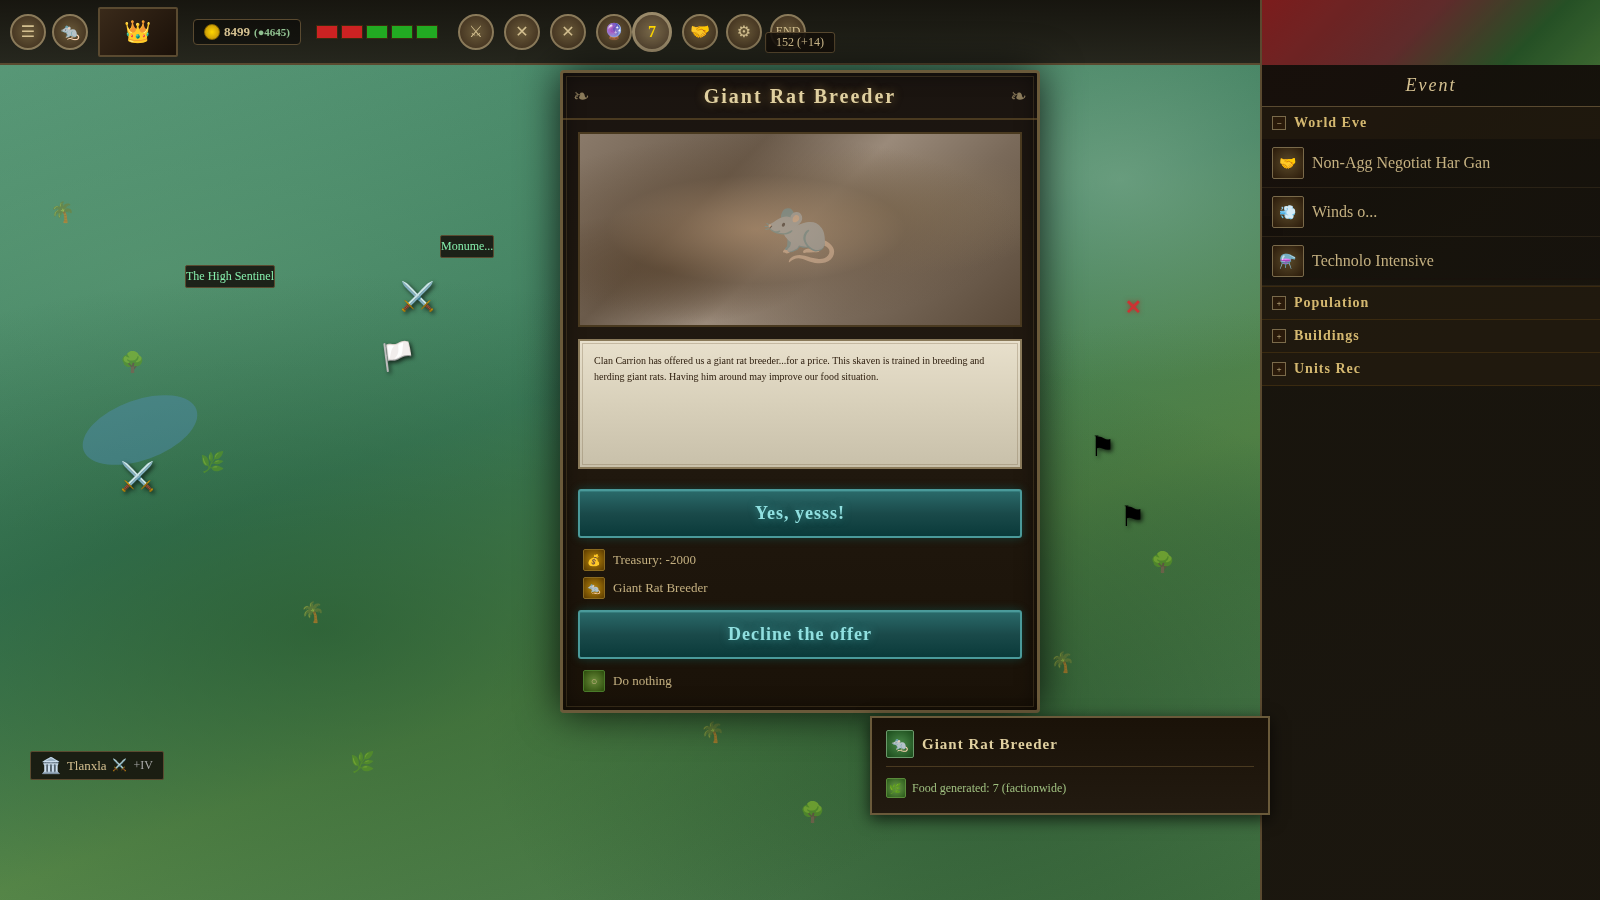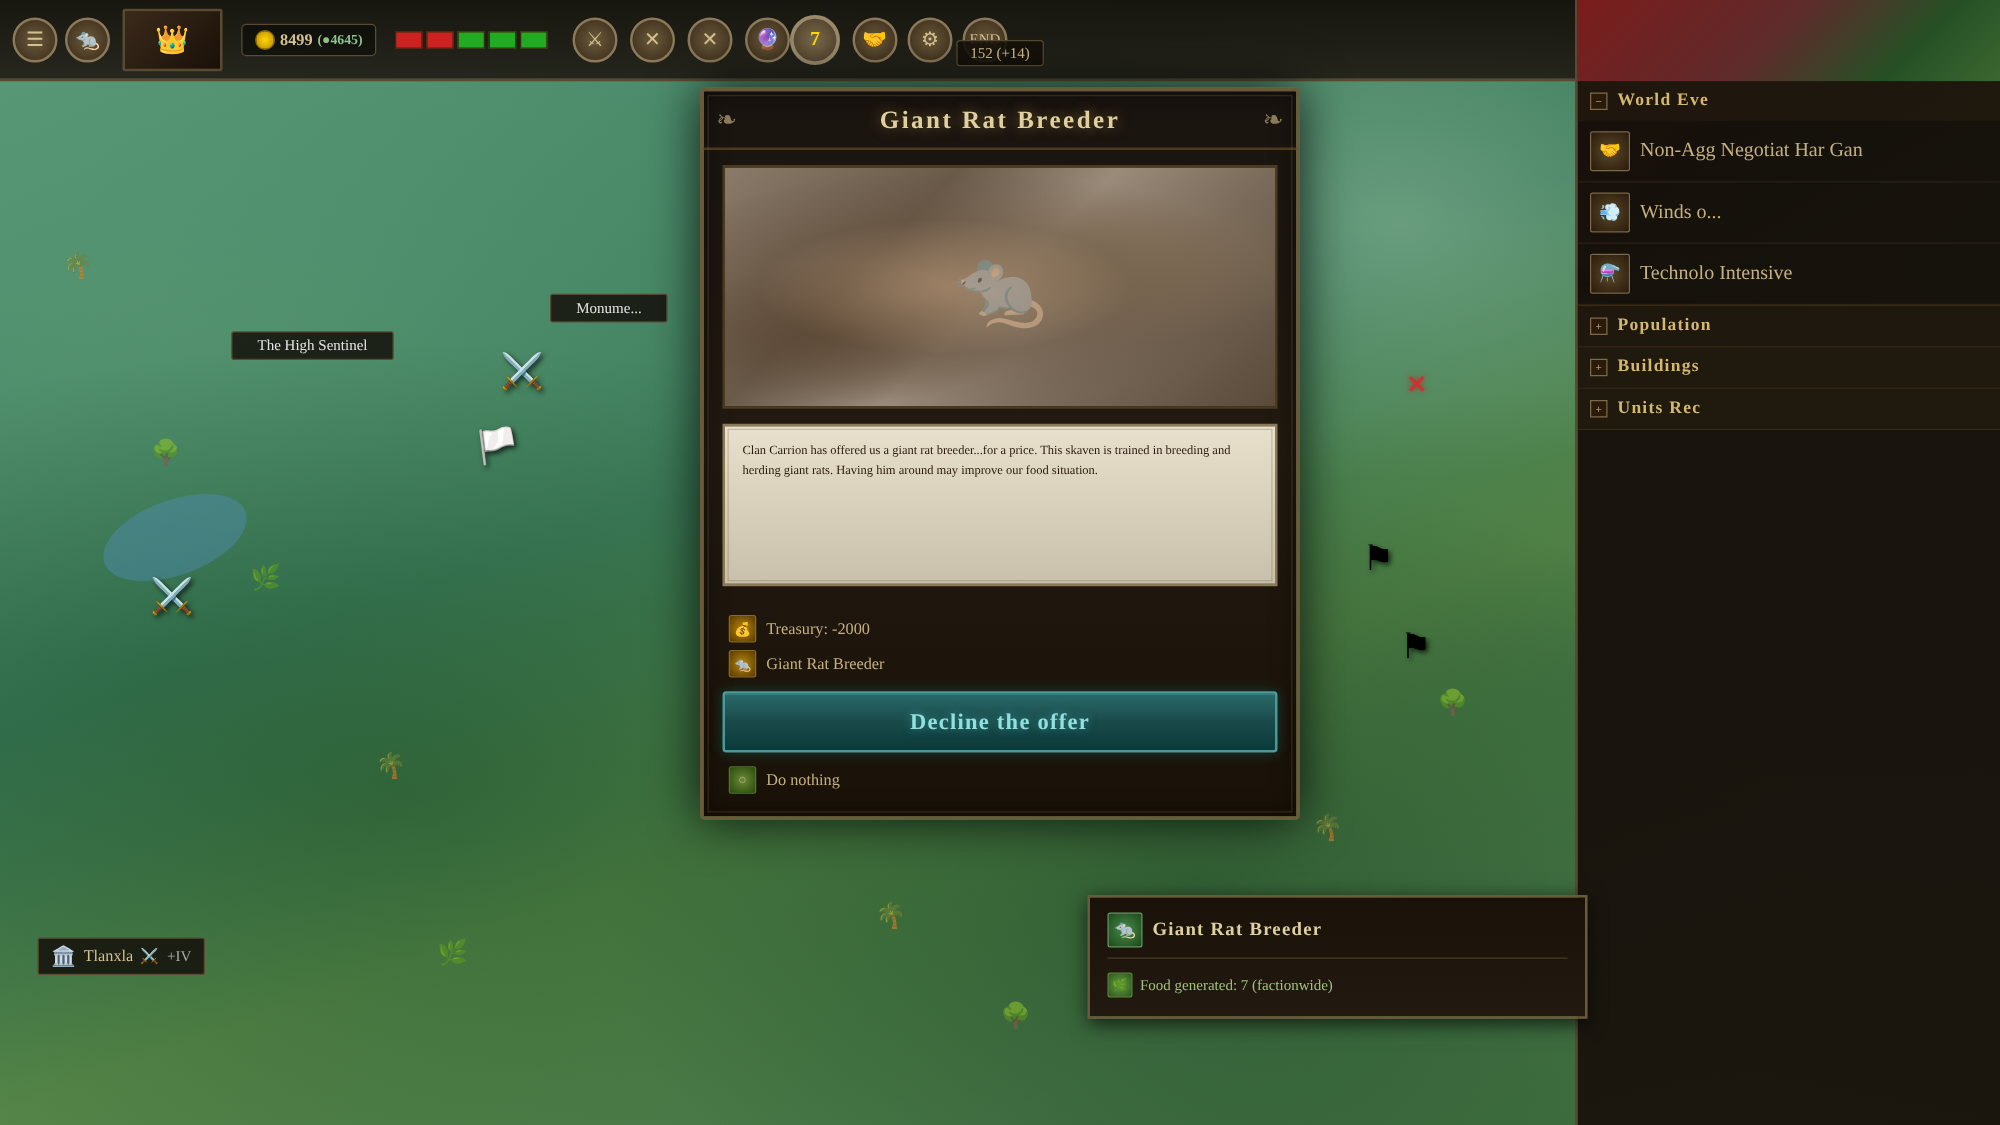--- a/index.html
+++ b/index.html
@@ -473,22 +473,22 @@
       color: #a0c080;
       font-size: 12px;
     }
 
     
     .map-label {
       position: absolute;
       background: rgba(20,15,10,0.85);
       border: 1px solid #5a4a30;
       border-radius: 2px;
-      padding: 3px 20px;
-      color: #e5e5e5;
+      padding: 3px 0;
+      color: #86efac;
       font-size: 12px;
       z-index: 5;
     }
 
     .map-marker {
       position: absolute;
       z-index: 5;
     }
 
     .banner-icon {
@@ -646,20 +646,21 @@
   </div>
 </div>
 
 <div id="minimap">
   <div id="minimap-overlay"></div>
 
   <div style="position:absolute;top:215px;left:0;width:22px;height:22px;background:rgba(20,15,10,0.9);border:1px solid #5a4a30;display:flex;align-items:center;justify-content:center;color:#d4c090;font-size:14px;cursor:pointer;">−</div>
 </div>
 
 <div id="event-panel">
+  <div id="event-panel-title">Event</div>
 
   <div class="event-section">
     <div class="event-section-header">
       <div class="collapse-btn">−</div>
       <span class="event-section-title">World Eve</span>
     </div>
     <div class="event-item">
       <div class="event-item-icon">🤝</div>
       <div class="event-item-text">Non-Agg
 Negotiat
@@ -707,20 +708,21 @@
   </div>
 
   <div id="dialog-image"></div>
 
   <div id="dialog-text-area">
     <p id="dialog-text">Clan Carrion has offered us a giant rat breeder...for a price. This skaven is trained in breeding and herding giant rats. Having him around may improve our food situation.</p>
   </div>
 
   <div id="dialog-buttons">
 
+    <button class="dialog-btn btn-accept">Yes, yesss!</button>
 
     <div class="dialog-cost-item">
       <div class="cost-icon">💰</div>
       <span>Treasury: -2000</span>
     </div>
     <div class="dialog-cost-item">
       <div class="cost-icon">🐀</div>
       <span>Giant Rat Breeder</span>
     </div>
 

